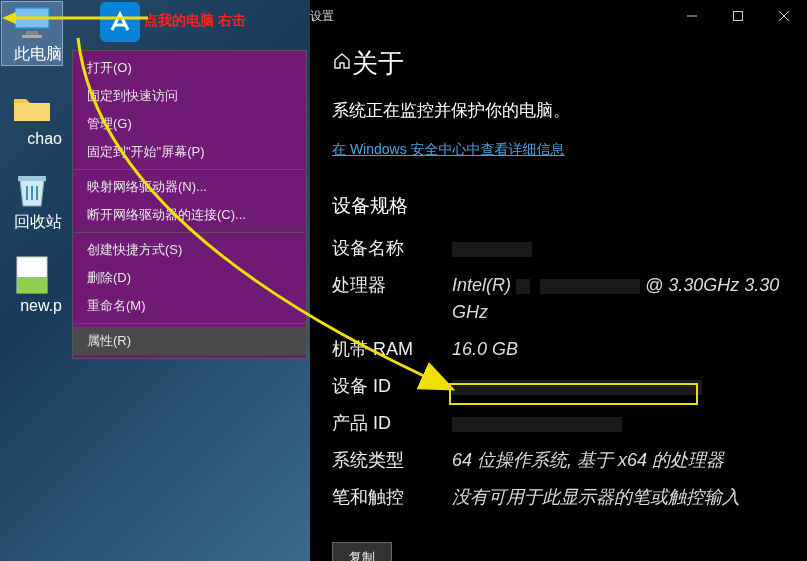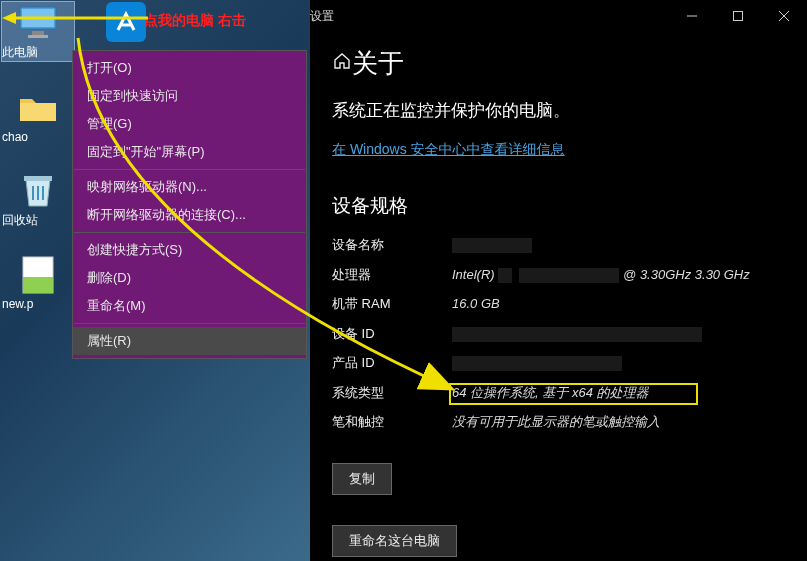--- a/index.html
+++ b/index.html
@@ -1,20 +1,20 @@
 <!DOCTYPE html>
 <html><head>
 <meta charset="utf-8">
 <style>
 * { margin: 0; padding: 0; box-sizing: border-box; font-family: "Microsoft YaHei", "Segoe UI", sans-serif; }
 body { width: 807px; height: 561px; overflow: hidden; position: relative; background: #000; }
 
 
 .desktop { position: absolute; left: 0; top: 0; width: 310px; height: 561px; background: linear-gradient(135deg, #2a4a6a 0%, #1a3a5a 40%, #3a6a8a 100%); }
-.di { position: absolute; width: 72px; text-align: left; color: #fff; font-size: 12px; }
+.di { position: absolute; width: 60px; text-align: right; color: #fff; font-size: 16px; }
 .di .ic { width: 44px; height: 40px; margin: 0 auto 2px; display: flex; align-items: center; justify-content: center; }
 .di.sel { background: rgba(120,160,200,0.45); outline: 1px solid rgba(180,210,240,0.7); }
 
 
 .anno-text { position: absolute; color: #ff2020; font-size: 14px; font-weight: 600; z-index: 5; }
 .arrow-left { position: absolute; z-index: 5; }
 .arrow-diag { position: absolute; z-index: 50; pointer-events: none; }
 
 
 .ctx { position: absolute; left: 72px; top: 50px; width: 235px; background: #701a75; border: 1px solid #555; z-index: 20; color: #e8e8e8; font-size: 13px; padding: 3px 0; }
@@ -28,21 +28,21 @@
 .tb-title { font-size: 12px; color: #ddd; }
 .tb-btns { display: flex; }
 .tb-btn { width: 46px; height: 32px; display: flex; align-items: center; justify-content: center; color: #ccc; font-size: 11px; }
 .hdr { display: flex; align-items: center; padding: 14px 22px 18px; gap: 0; }
 .hdr .home { font-size: 18px; color: #eee; }
 .hdr h1 { font-size: 26px; font-weight: 400; }
 .content { padding: 0 22px; }
 .monitor-line { font-size: 17px; margin-bottom: 18px; }
 .link { color: #4aa3e0; font-size: 14px; text-decoration: underline; cursor: pointer; display: inline-block; margin-bottom: 34px; }
 .sect { font-size: 19px; font-weight: 400; margin-bottom: 16px; }
-.spec { display: flex; font-size: 13px; margin-bottom: 10px; line-height: 1.5; }
+.spec { display: flex; font-size: 18px; margin-bottom: 10px; line-height: 1.5; }
 .spec .k { width: 120px; flex-shrink: 0; color: #eee; }
 .spec .v { flex: 1; color: #ddd; font-style: italic; }
 .redact { display: inline-block; background: #1a1a1a; height: 15px; vertical-align: middle; }
 .btn { background: #333; border: 1px solid #666; color: #eee; padding: 6px 16px; font-size: 13px; cursor: pointer; margin-top: 21px; }
 .btn2 { margin-top: 30px; }
 .highlight-box { position: absolute; border: 2px solid #e8e000; pointer-events: none; z-index: 40; }
 </style>
 </head>
 <body>
 

